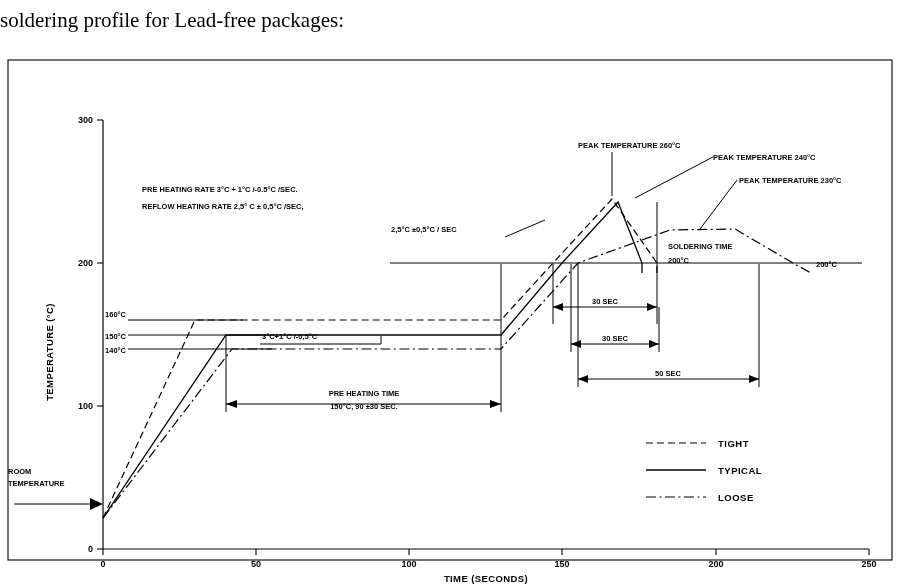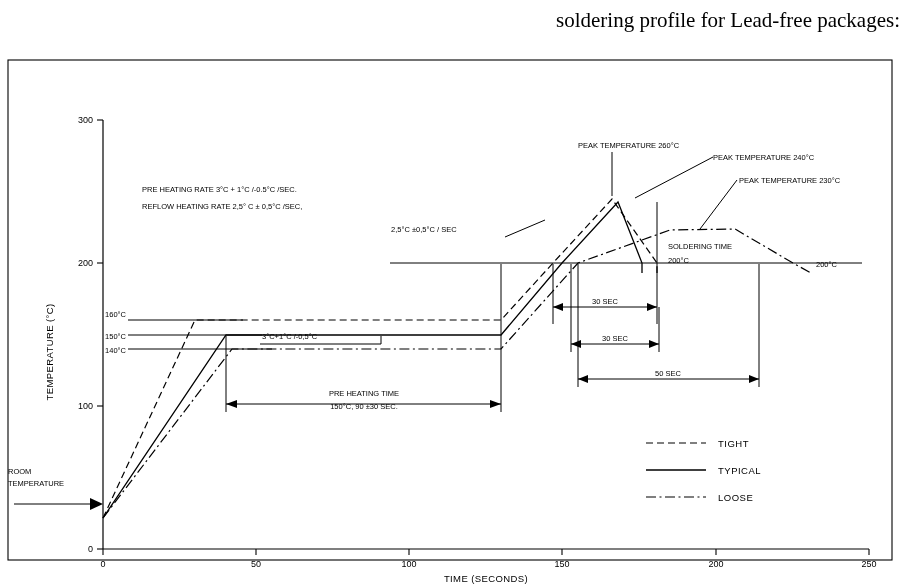--- a/index.html
+++ b/index.html
@@ -7,29 +7,29 @@
     width:900px;height:585px;
     background:#ffffff;
     font-family:"Liberation Sans", sans-serif;
     color:#000;
     overflow:hidden;
     position:relative;
   }
   #title{
     position:absolute;
     top:8px;left:0;width:900px;
-    text-align:right;
+    text-align:left;
     font-family:"Liberation Serif", serif;
     font-size:21px;
     color:#000;
   }
   #chart-area{
     position:absolute;
     left:0;top:52px;
-    width:900px;height:533px;
+    width:900px;height:533px;font-weight:bold;
   }
   svg{display:block;}
   .axis-line{stroke:#000;stroke-width:1.2;fill:none;}
   .frame{stroke:#000;stroke-width:1.1;fill:none;}
   .tick{stroke:#000;stroke-width:1.1;}
   .ticklabel{font-size:9px;font-family:"Liberation Sans",sans-serif;fill:#000;}
   .axistitle{font-size:9.5px;font-family:"Liberation Sans",sans-serif;fill:#000;letter-spacing:0.4px;}
   .ann-sm{font-size:7.5px;font-family:"Liberation Sans",sans-serif;fill:#000;}
   .curve{fill:none;stroke:#000;}
   .solid{stroke-width:1.3;stroke-dasharray:none;}

